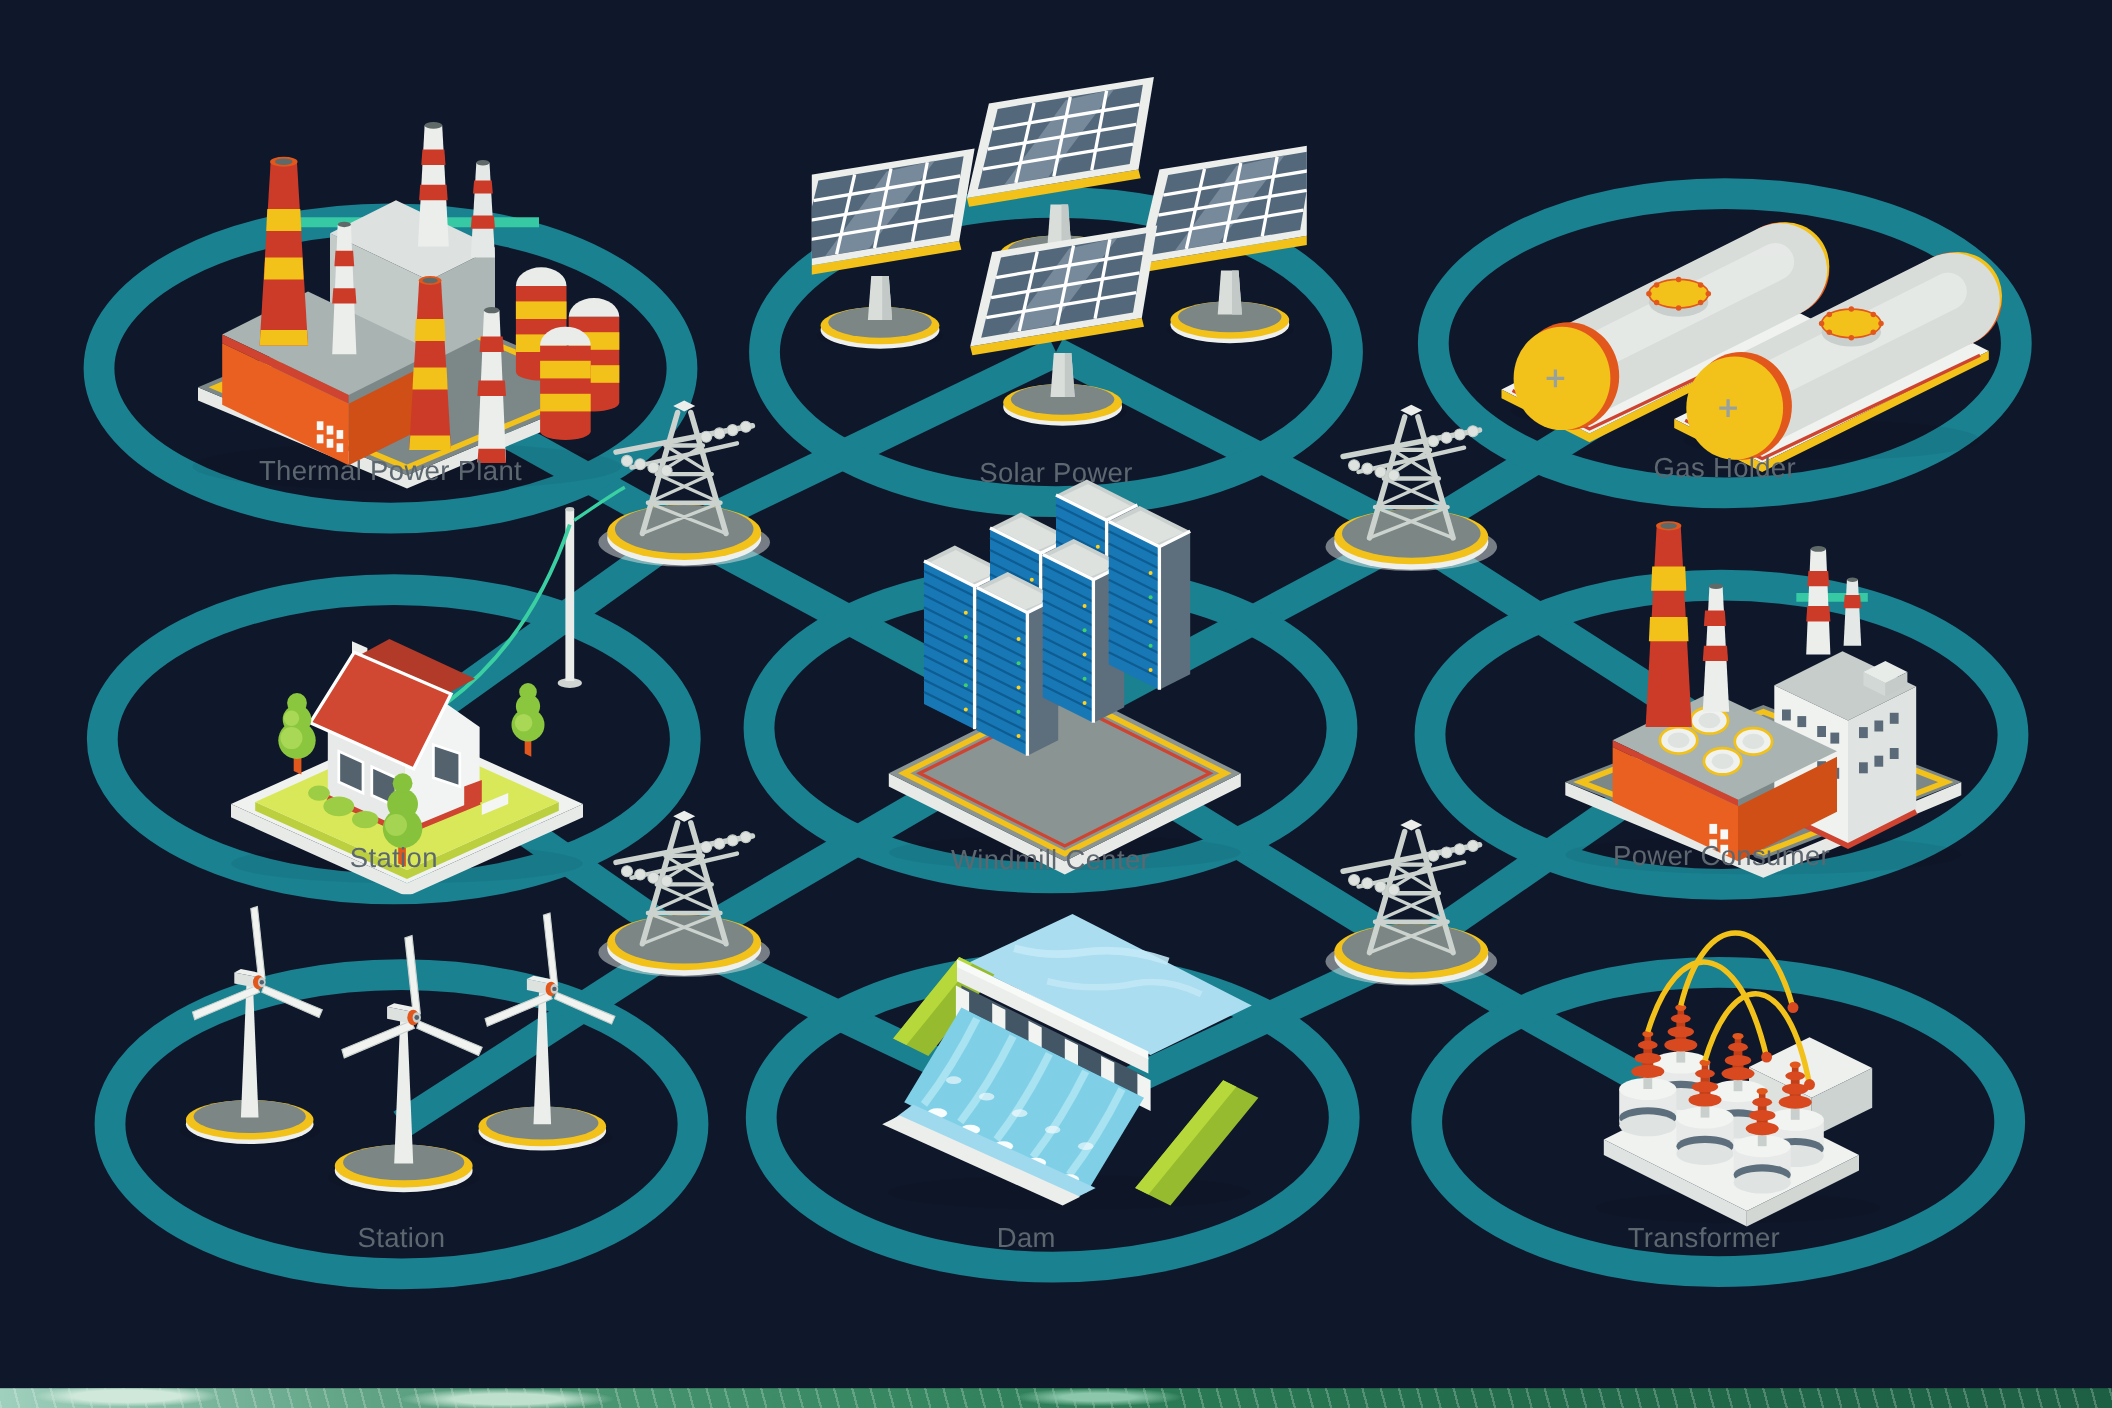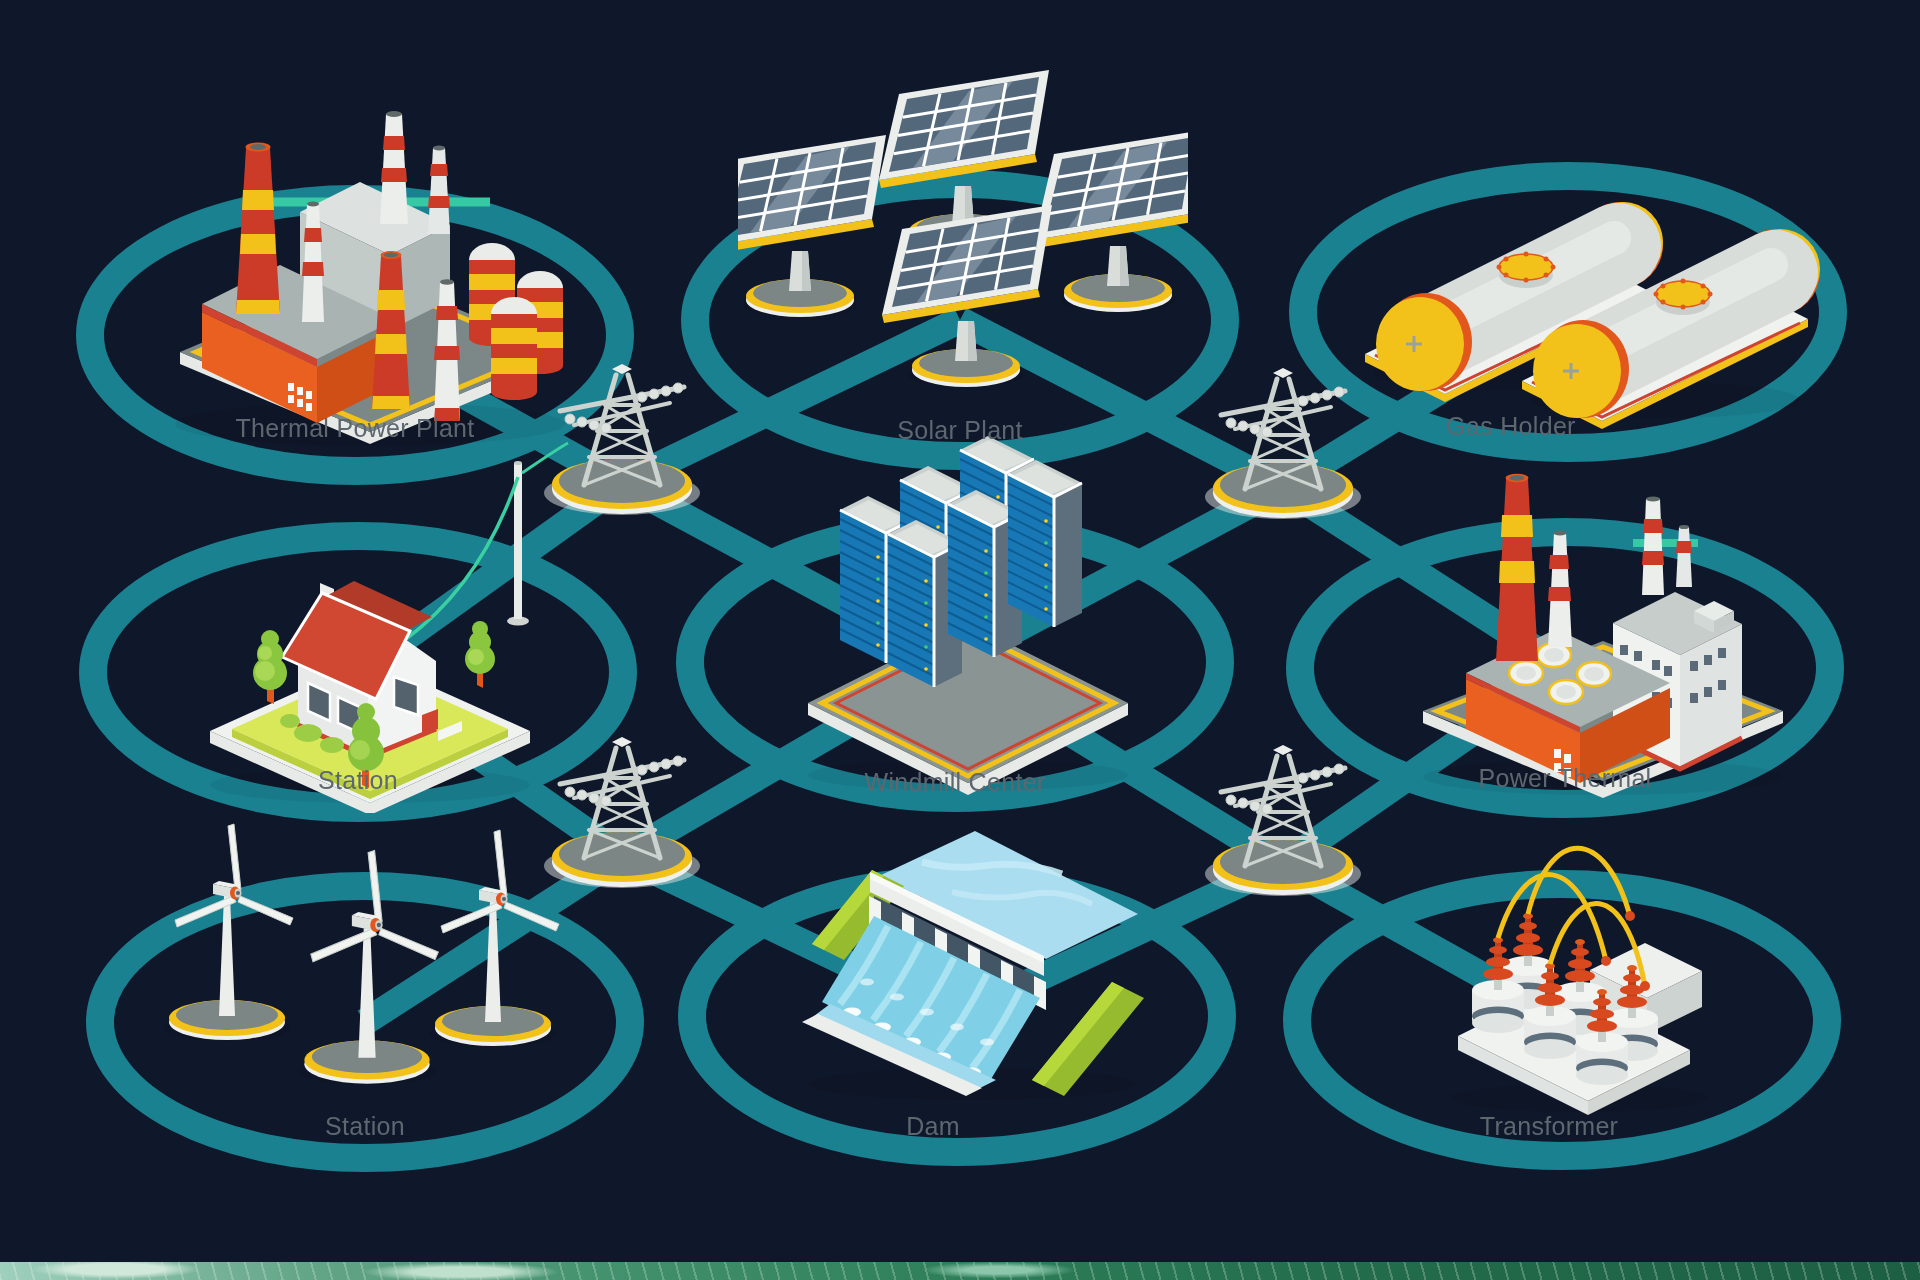--- a/index.html
+++ b/index.html
@@ -495,23 +495,23 @@
       <path d="M110,166 C135,82 185,82 205,188"></path>
     </g>
     <g fill="#d8491f">
       <circle cx="190" cy="118" r="5"></circle>
         <circle cx="166" cy="163" r="5"></circle>
         <circle cx="205" cy="188" r="5"></circle>
     </g>
   </svg>
 
   <div class="node-label" style="left:355px;top:414px">Thermal Power Plant</div>
-  <div class="node-label" style="left:960px;top:416px">Solar Plant</div>
-  <div class="node-label" style="left:1511px;top:412px">Gas Holder</div>
+  <div class="node-label" style="left:960px;top:416px">Solar Power</div>
+  <div class="node-label" style="left:1568px;top:412px">Gas Holder</div>
   <div class="node-label" style="left:358px;top:766px">Station</div>
   <div class="node-label" style="left:955px;top:768px">Windmill Center</div>
-  <div class="node-label" style="left:1565px;top:764px">Power Thermal</div>
+  <div class="node-label" style="left:1565px;top:764px">Power Consumer</div>
   <div class="node-label" style="left:365px;top:1112px">Station</div>
   <div class="node-label" style="left:933px;top:1112px">Dam</div>
   <div class="node-label" style="left:1549px;top:1112px">Transformer</div>
 
   <div class="photo-strip"></div>
 </div>
 
 </body></html>

